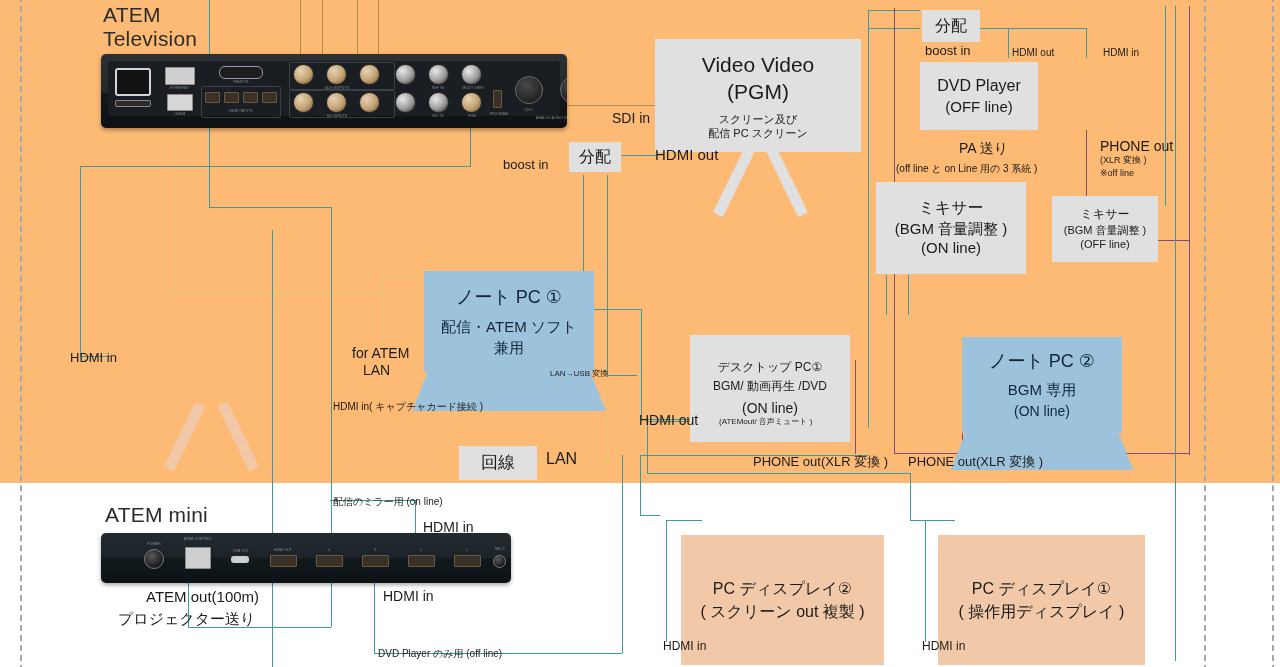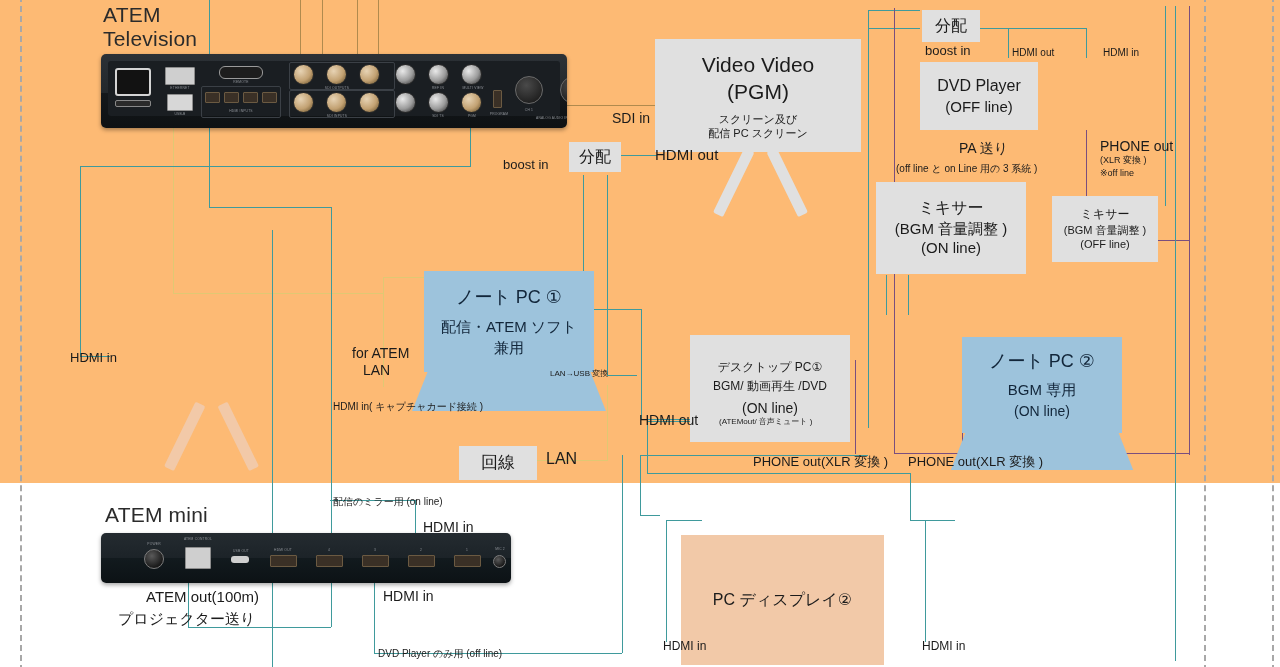--- a/index.html
+++ b/index.html
@@ -308,22 +308,27 @@
     <div style="font-size:12px;margin-top:3px;">BGM/ 動画再生 /DVD</div>
     <div style="font-size:14px;margin-top:4px;">(ON line)</div>
   </div>
 
   <div class="gbox" style="left:459px;top:446px;width:78px;height:34px;">
     <div style="font-size:17px;">回線</div>
   </div>
 
   <div class="scr" style="left:681px;top:535px;width:203px;height:130px;">
     <div style="font-size:16px;">PC ディスプレイ②</div>
-  </div>
-
+    <div style="font-size:16px;">( スクリーン out 複製 )</div>
+  </div>
+
+  <div class="scr" style="left:938px;top:535px;width:207px;height:130px;">
+    <div style="font-size:16px;">PC ディスプレイ①</div>
+    <div style="font-size:16px;">( 操作用ディスプレイ )</div>
+  </div>
 
   <div class="lbl" style="left:612px;top:110px;font-size:14px;">SDI in</div>
   <div class="lbl" style="left:655px;top:146px;font-size:15px;">HDMI out</div>
   <div class="lbl" style="left:503px;top:157px;font-size:13px;">boost in</div>
   <div class="lbl" style="left:925px;top:43px;font-size:13px;">boost in</div>
   <div class="lbl" style="left:1012px;top:47px;font-size:10px;">HDMI out</div>
   <div class="lbl" style="left:1103px;top:47px;font-size:10px;">HDMI in</div>
 
   <div class="lbl" style="left:959px;top:140px;font-size:14px;">PA 送り</div>
   <div class="lbl" style="left:896px;top:162px;font-size:10px;">(off line と on Line 用の 3 系統 )</div>

